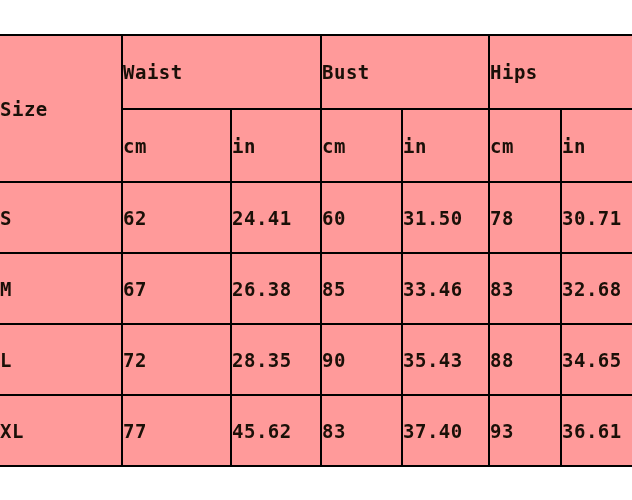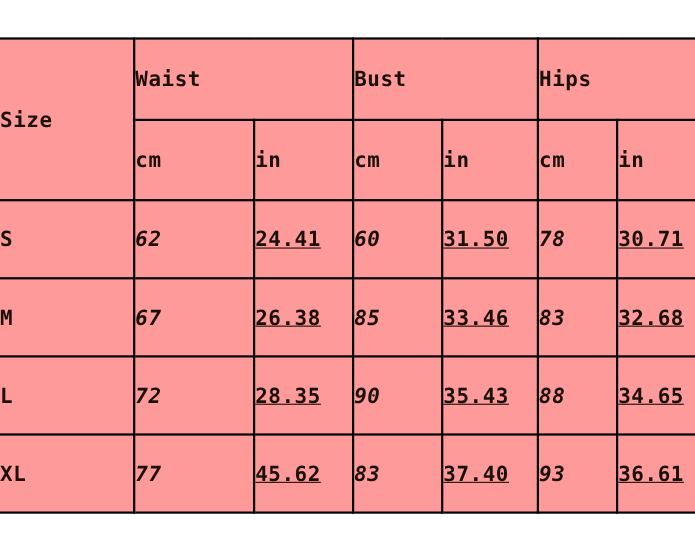--- a/index.html
+++ b/index.html
@@ -57,25 +57,23 @@
     font-size: 18px;
   }
   td.head-size {
     font-size: 19px;
   }
   td.row-label {
     font-size: 19px;
   }
   td.val-cm {
     font-size: 19px;
-    font-style: italic;
   }
   td.val-in {
     font-size: 19px;
-    text-decoration: underline;
   }
 
   
   col.c-size  { width: 122px; }
   col.c-wcm   { width: 109px; }
   col.c-win   { width: 90px;  }
   col.c-bcm   { width: 81px;  }
   col.c-bin   { width: 87px;  }
   col.c-hcm   { width: 72px;  }
   col.c-hin   { width: 71px;  }

